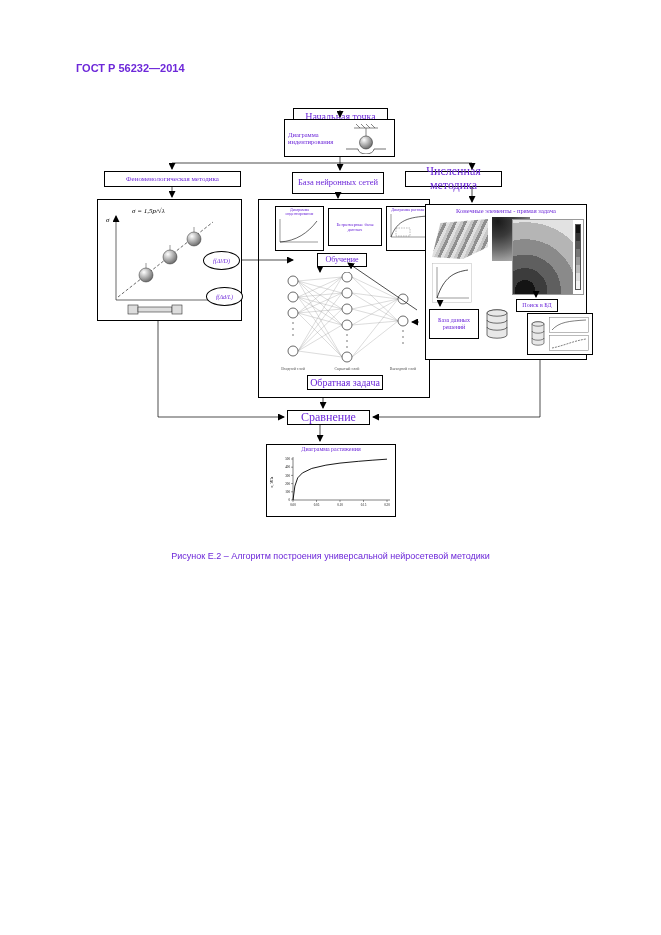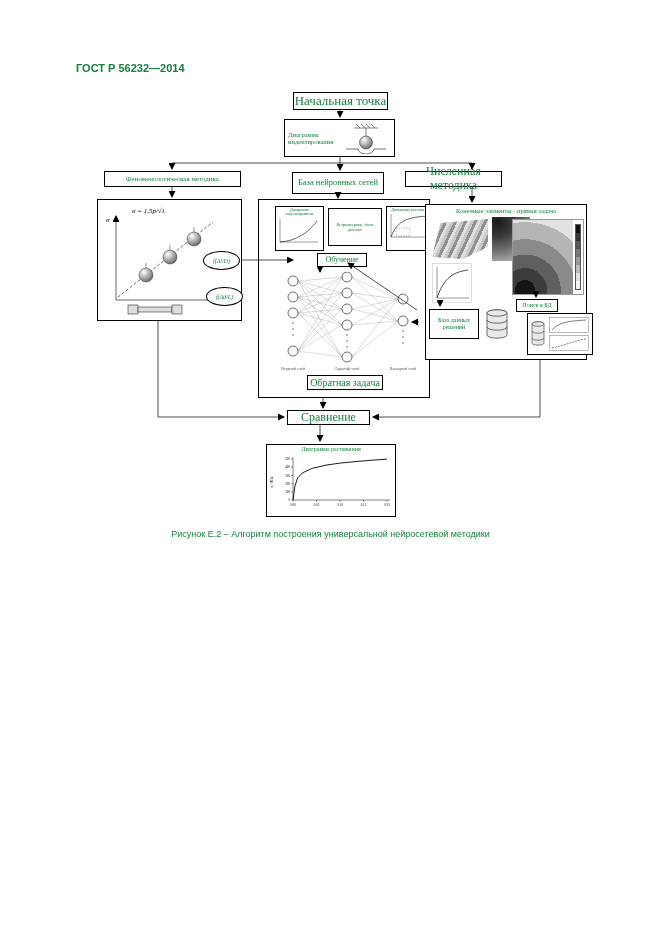--- a/index.html
+++ b/index.html
@@ -1,21 +1,21 @@
 <!DOCTYPE html>
 <html><head>
 <meta charset="utf-8">
 <style>
   * { margin:0; padding:0; box-sizing:border-box; }
   html,body { background:#fff; }
   .page { position:relative; width:661px; height:783px; background:#fff; overflow:hidden;
-          font-family:"Liberation Serif", serif; color:#15803d; }
+          font-family:"Liberation Serif", serif; color:#6d28d9; }
   .gost-header { position:absolute; left:76px; top:62px; font-family:"Liberation Sans", sans-serif;
                  font-weight:bold; font-size:11px; }
-  .caption { position:absolute; left:0; top:529px; width:661px; text-align:center;
+  .caption { position:absolute; left:0; top:551px; width:661px; text-align:center;
              font-family:"Liberation Sans", sans-serif; font-size:9px; }
   .page-number { position:absolute; left:78px; top:854px; font-family:Liberation Serif, serif; font-size:11px; }
   .fbox { position:absolute; border:1px solid #000; background:#fff; display:flex; align-items:center;
           justify-content:center; text-align:center; font-family:"Liberation Serif", serif; line-height:1.15; }
   .cbox { position:absolute; border:1px solid #000; background:#fff;margin-left:11px; }
   .ellipse { position:absolute; border:1px solid #000; border-radius:50%; background:#fff;
              display:flex; align-items:center; justify-content:center; font-style:italic;
              font-size:6px; z-index:3; font-family:"Liberation Serif", serif; }
   .connectors { position:absolute; left:0; top:0; pointer-events:none; z-index:4; }
   .tiny-title { font-size:4px; text-align:center; line-height:1.1; padding-top:1px; }
@@ -33,21 +33,21 @@
       <stop offset="0%" stop-color="#ffffff"></stop>
       <stop offset="100%" stop-color="#666666"></stop>
     </radialGradient>
   </defs>
 </svg>
 
 <div class="page">
 
   <div class="gost-header">ГОСТ Р 56232—2014</div>
 
-  <div class="fbox" style="left:293px;top:92px;width:95px;height:18px;font-size:13px">
+  <div class="fbox" style="left:293px;top:108px;width:95px;height:18px;font-size:10px">
     <span>Начальная точка</span>
   </div>
 
   <div class="fbox" style="left:284px;top:119px;width:111px;height:38px;font-size:6.5px;justify-content:flex-start;padding:2px 3px;text-align:left">
     <span style="width:52px">Диаграмма индентирования</span>
     <svg width="48" height="32" viewBox="0 0 48 32" style="margin-left:2px">
       <g stroke="#333" stroke-width="0.6" fill="none">
         <line x1="12" y1="6" x2="36" y2="6"></line>
         <line x1="14" y1="2" x2="18" y2="6"></line>
           <line x1="19" y1="2" x2="23" y2="6"></line>

